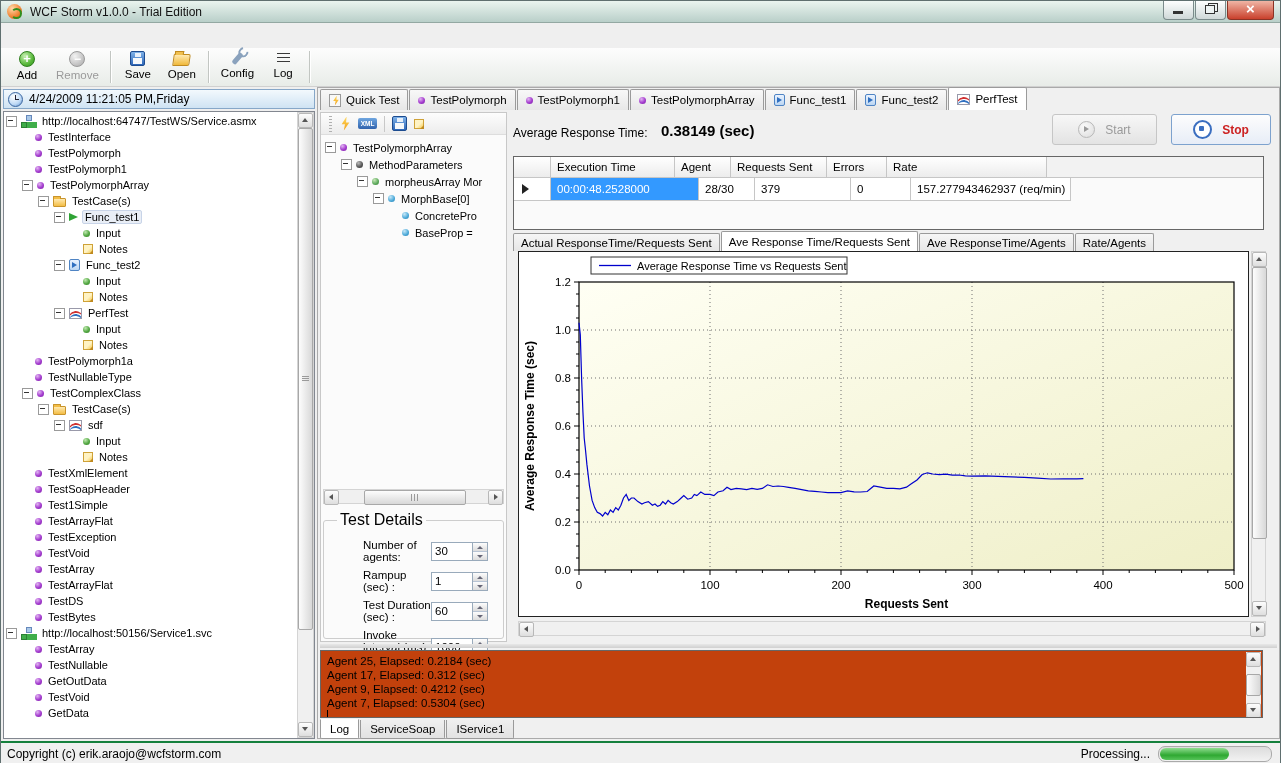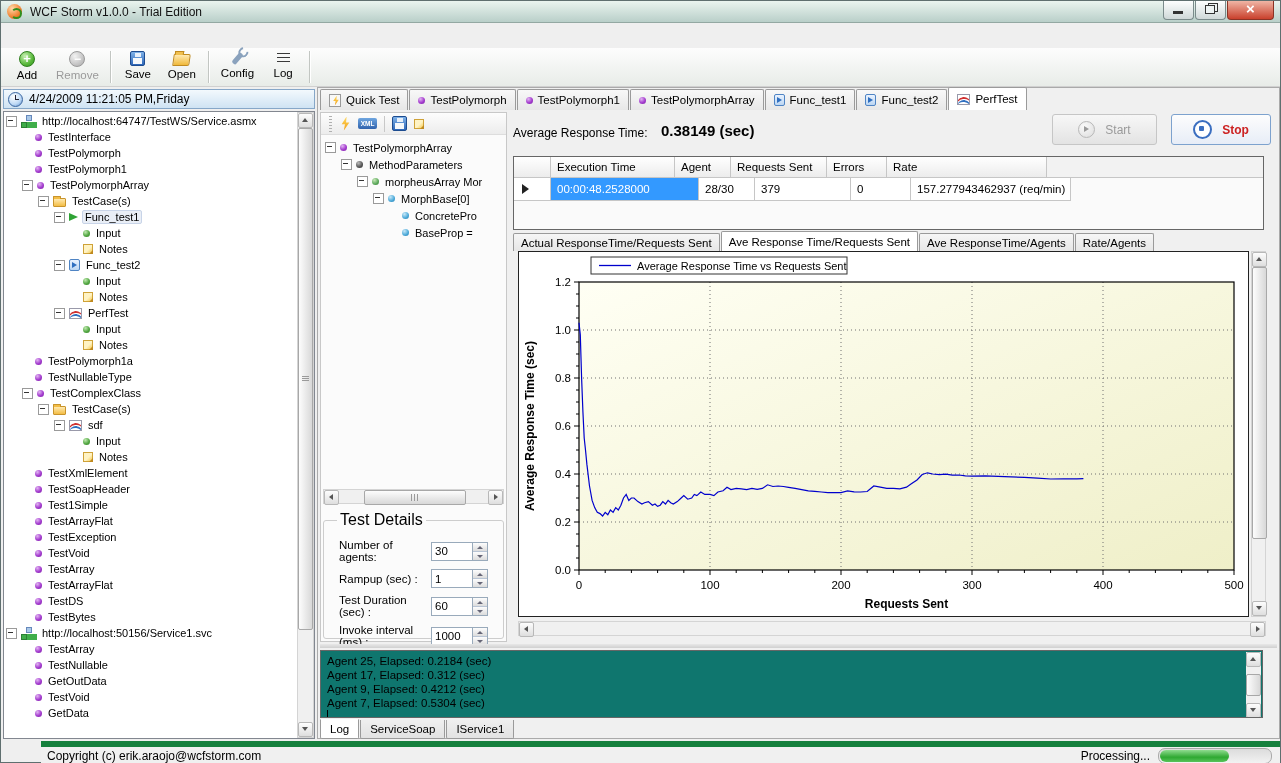--- a/index.html
+++ b/index.html
@@ -108,21 +108,21 @@
   #mid-panel{left:2px;top:24px;width:187px;height:530px;background:#fbfbfb;border:1px solid #c8c8c8;}
   #mid-toolbar{left:0;top:0;right:0;height:22px;background:linear-gradient(#fdfdfd,#ececec);border-bottom:1px solid #ddd;display:flex;align-items:center;gap:7px;padding-left:8px;}
   #mid-toolbar .grip-v{width:3px;height:16px;background:repeating-linear-gradient(#b0b0b0 0 1px,transparent 1px 3px);margin-right:1px;}
   #mid-toolbar .tsep{width:1px;height:16px;background:#c8c8c8;}
   #param-tree{left:2px;top:26px;right:2px;height:344px;overflow:hidden;}
   #param-tree .trow{height:17px;}
   #mid-hscroll{left:2px;top:376px;width:181px;}
   #test-details{left:2px;top:398px;width:181px;height:128px;border:1px solid #cdcdcd;border-radius:3px;margin:0;}
   #test-details legend{font-size:16px;padding:0 3px;margin-left:4px;}
   .td-row{display:flex;align-items:center;justify-content:space-between;margin:6px 6px 0 6px;}
-  .td-row .flab{font-size:11.5px;}
+  .td-row .flab{font-size:11.5px;margin-left:24px;}
   .spinbox{display:flex;align-items:stretch;height:19px;}
   .spinbox input{width:34px;border:1px solid #9ab;border-right:none;font-family:"Liberation Sans",sans-serif;font-size:11.5px;padding:0 3px;outline:none;}
   .spin{width:14px;display:flex;flex-direction:column;border:1px solid #9ab;}
   .spin div{flex:1;background:linear-gradient(#fdfdfd,#dcdcdc);position:relative;}
   .spin div:first-child{border-bottom:1px solid #b8c4d4;}
   .spin div::after{content:"";position:absolute;left:4px;}
   .spin .up::after{top:3px;border-left:3px solid transparent;border-right:3px solid transparent;border-bottom:3px solid #667;}
   .spin .dn::after{top:3px;border-left:3px solid transparent;border-right:3px solid transparent;border-top:3px solid #667;}
 
   #main-panel{left:191px;top:24px;width:770px;height:530px;}
@@ -152,30 +152,30 @@
 
   #chart-box{left:9px;top:139px;width:731px;height:366px;background:#fff;border:1px solid #222;}
   #chart-box svg{display:block;}
   svg text{font-family:"Liberation Sans",sans-serif;}
   #chart-vscroll{left:742px;top:139px;height:366px;}
   #chart-hscroll{left:9px;top:509px;width:748px;}
 
   #bottom-splitter{left:2px;top:556px;right:2px;height:4px;background:linear-gradient(#e8e8e8,#d0d0d0);}
 
   #log-panel{left:2px;top:562px;width:943px;height:88px;}
-  #log-box{left:0;top:0;right:0;height:68px;background:#0f766e;border:1px solid #666;overflow:hidden;}
+  #log-box{left:0;top:0;right:0;height:68px;background:#c2410c;border:1px solid #666;overflow:hidden;}
   #log-lines{position:absolute;left:6px;top:3px;font-size:11.5px;line-height:14px;}
   #log-caret{position:absolute;left:6px;top:59px;width:1px;height:12px;background:#000;}
   #log-vscroll{right:1px;top:1px;height:66px;border:none;}
   #log-tabs{left:0;top:70px;right:0;height:19px;display:flex;}
   .ltab{height:18px;display:flex;align-items:center;padding:0 9px;background:linear-gradient(#efefef,#e2e2e2);border:1px solid #9a9a9a;border-top:none;margin-right:1px;font-size:11.5px;border-radius:0 0 2px 2px;}
   .ltab.active{background:#fff;border-top:1px solid #fff;margin-top:-1px;}
 
   
-  #statusbar{left:0;top:740px;right:0;height:23px;background:#f0f0f0;border-top:6px solid #15803d;display:flex;align-items:center;margin-left:40px;}
+  #statusbar{left:0;top:740px;right:0;height:23px;background:#f0f0f0;border-top:2px solid #15803d;display:flex;align-items:center;}
   #sb-copy{margin-left:6px;}
   #sb-right{position:absolute;right:8px;display:flex;align-items:center;gap:8px;}
   #progress-groove{width:112px;height:14px;border:1px solid #aaa;border-radius:7px;background:linear-gradient(#dcdcdc,#f2f2f2);overflow:hidden;position:relative;}
   #progress-fill{position:absolute;left:1px;top:1px;bottom:1px;border-radius:6px;background:linear-gradient(#8fdc8f,#2fa832 60%,#57c45a);}
 </style>
 </head>
 <body>
 
 <div id="app">
 

